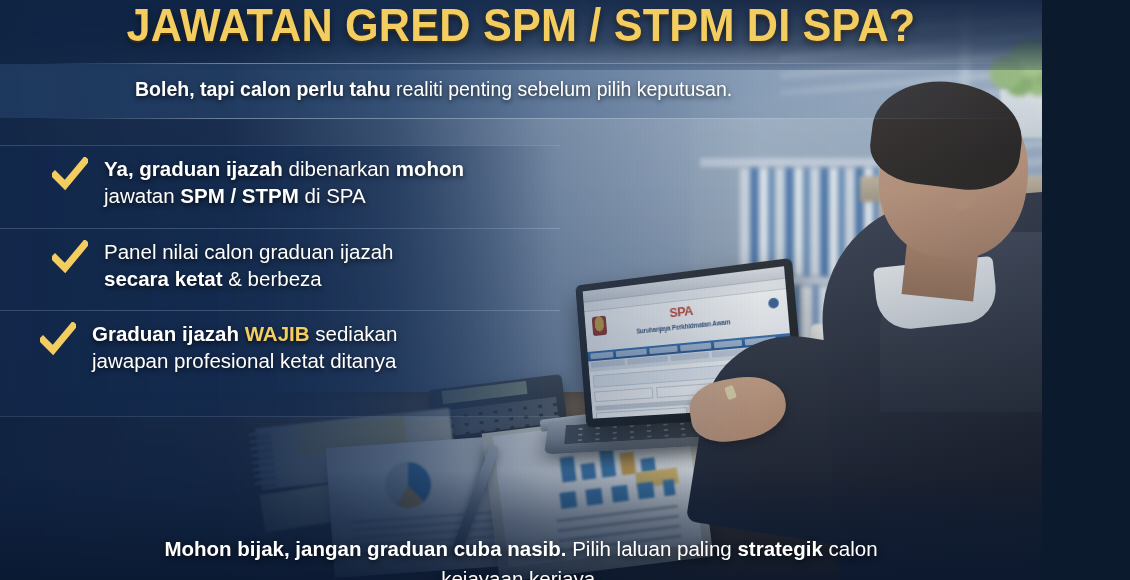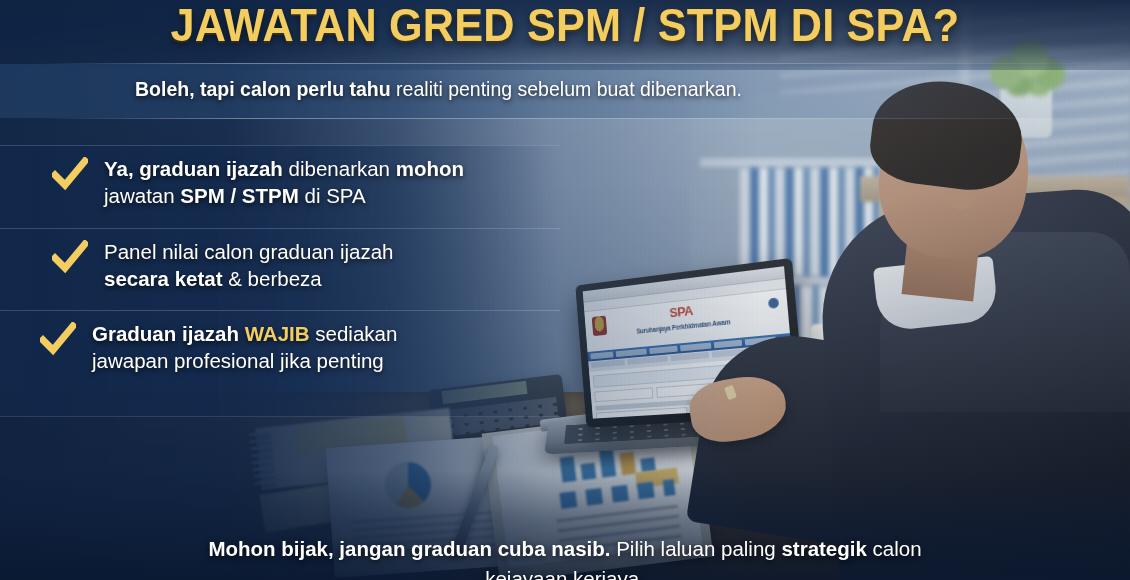--- a/index.html
+++ b/index.html
@@ -6,21 +6,21 @@
     margin: 0;
     padding: 0;
     background: #0c1a2e;
   }
   body {
     font-family: "Liberation Sans", sans-serif;
   }
 
   #poster {
     position: relative;
-    width: 1130px;
+    width: 1042px;
     height: 580px;
     overflow: hidden;
     background: #132a4a;
   }
 
   
   .photo {
     position: absolute;
     inset: 0;
     overflow: hidden;
@@ -745,21 +745,21 @@
   <div class="top-veil"></div>
   <div class="left-veil"></div>
   <div class="bottom-veil"></div>
 
   <div class="content">
 
     <div class="headline">JAWATAN GRED SPM / STPM DI SPA?</div>
 
     <div class="rule rule-top"></div>
     <div class="subtitle-band"></div>
-    <div class="subtitle"><b>Boleh, tapi calon perlu tahu</b><span> realiti penting sebelum buat dibenarkan.</span></div>
+    <div class="subtitle"><b>Boleh, tapi calon perlu tahu</b><span> realiti penting sebelum pilih keputusan.</span></div>
     <div class="rule rule-sub"></div>
 
     <div class="band band-1"></div>
     <div class="band band-2"></div>
     <div class="band band-3"></div>
 
     <div class="bullet b1">
       <span class="check">
         <svg width="36" height="34" viewBox="0 0 36 34" aria-hidden="true">
           <path d="M3 18 L13 28 L33 4" fill="none" stroke="#f3cd60" stroke-width="7" stroke-linecap="square" stroke-linejoin="miter"></path>
@@ -776,19 +776,19 @@
       </span>
       <span class="btext"><span>Panel nilai calon graduan ijazah</span><br><b>secara ketat</b><span> &amp; berbeza</span></span>
     </div>
 
     <div class="bullet b3">
       <span class="check">
         <svg width="36" height="34" viewBox="0 0 36 34" aria-hidden="true">
           <path d="M3 18 L13 28 L33 4" fill="none" stroke="#f3cd60" stroke-width="7" stroke-linecap="square" stroke-linejoin="miter"></path>
         </svg>
       </span>
-      <span class="btext"><b>Graduan ijazah </b><span class="hl">WAJIB</span><span> sediakan</span><br><span>jawapan profesional jika penting</span><br></span>
+      <span class="btext"><b>Graduan ijazah </b><span class="hl">WAJIB</span><span> sediakan</span><br><span>jawapan profesional ketat ditanya</span><br></span>
     </div>
 
     <div class="footer"><b>Mohon bijak, jangan graduan cuba nasib.</b><span> Pilih laluan paling </span><b>strategik</b><span> calon</span><br><span>kejayaan kerjaya.</span></div>
 
   </div>
 </div>
 
 </body></html>

